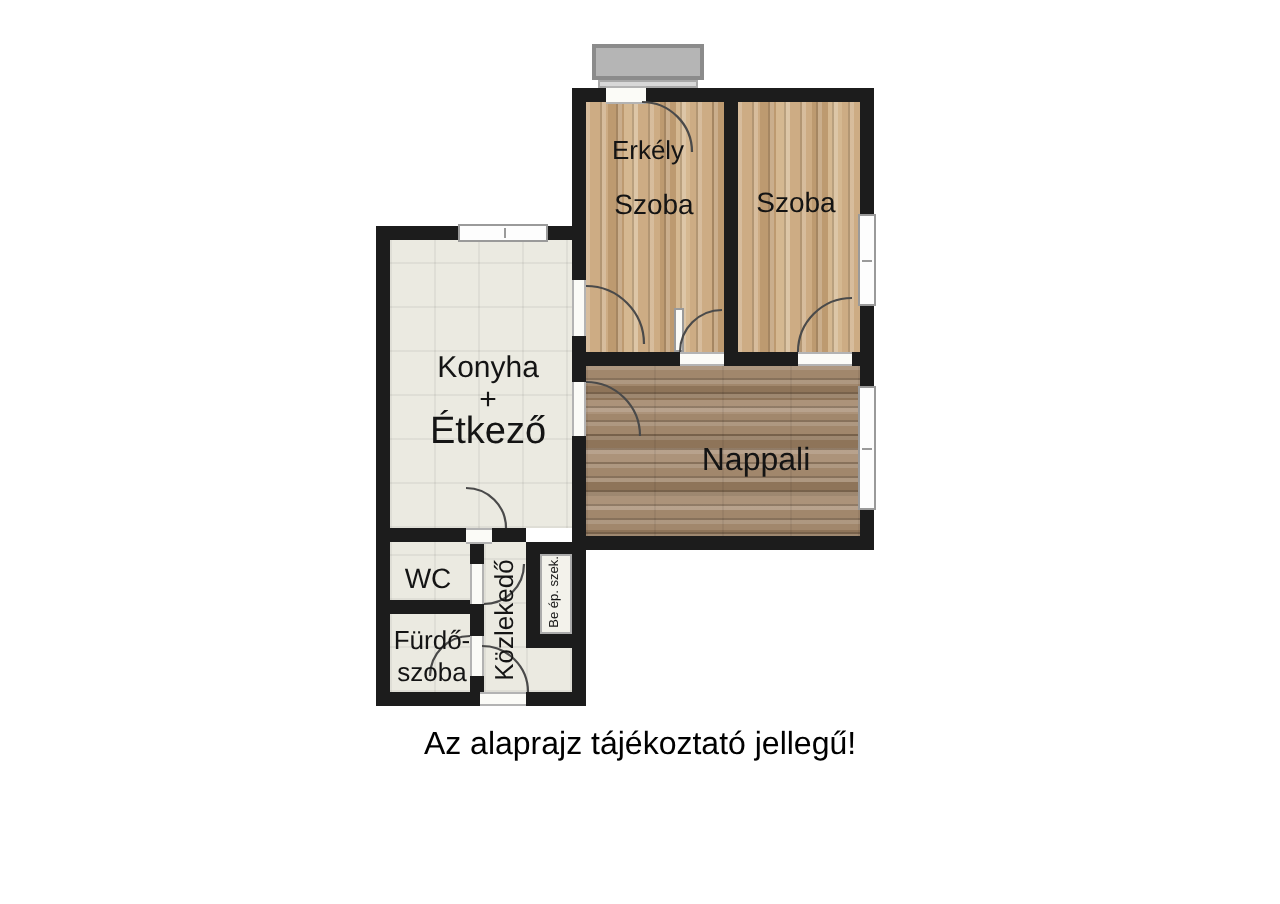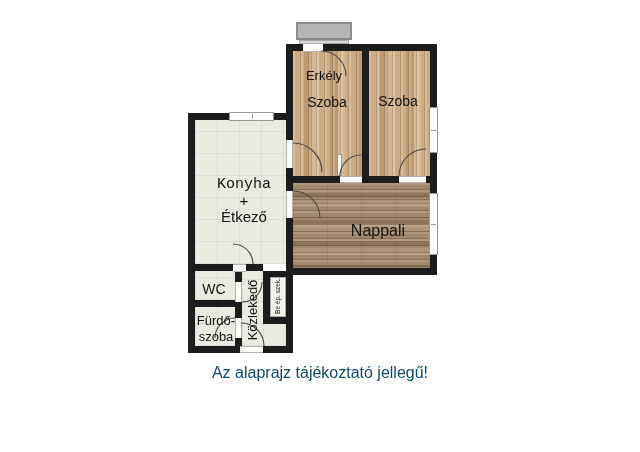--- a/index.html
+++ b/index.html
@@ -33,21 +33,21 @@
   .window{position:absolute;background:#fdfdfd;box-sizing:border-box;border:1px solid #9a9a9a;}
   .wtick-h{position:absolute;left:50%;top:1px;bottom:1px;width:1px;background:#9a9a9a;}
   .wtick-v{position:absolute;top:50%;left:1px;right:1px;height:1px;background:#9a9a9a;}
   .lbl{
     position:absolute;transform:translate(-50%,-50%);white-space:nowrap;
     color:#141414;text-align:center;line-height:1;
   }
   .lbl-rot{transform:translate(-50%,-50%) rotate(-90deg);}
   #caption{
     position:absolute;left:320px;top:373px;transform:translate(-50%,-50%);
-    font-size:16px;color:#0c4a6e;white-space:nowrap;
+    font-size:16px;color:#000000;white-space:nowrap;
   }
   #balcony{
     position:absolute;left:296px;top:22px;width:56px;height:18px;
     background:#b5b5b5;border:2px solid #8b8b8b;box-sizing:border-box;
   }
   #balcony-step{
     position:absolute;left:299px;top:40px;width:50px;height:4px;
     background:#d8d8d8;border:1px solid #a8a8a8;box-sizing:border-box;
   }
   #closet-inner{
@@ -150,23 +150,23 @@
       <path d="M 233 244 A 20 20 0 0 1 253 264"></path>
       <path d="M 242 302 A 20 20 0 0 0 262 282"></path>
       <path d="M 235 318 A 20 20 0 0 0 215 338"></path>
       <path d="M 241 323 A 23 23 0 0 1 264 346"></path>
     </g>
   </svg>
 
   <div class="lbl" style="left:324px;top:31px;font-size:13px;margin-top:44px;">Erkély</div>
   <div class="lbl" style="left:327px;top:102px;font-size:14px;">Szoba</div>
   <div class="lbl" style="left:398px;top:101px;font-size:14px;">Szoba</div>
-  <div class="lbl" style="left:244px;top:184px;font-size:15px;font-family:Liberation Mono, monospace;">Konyha</div>
+  <div class="lbl" style="left:244px;top:184px;font-size:15px;">Konyha</div>
   <div class="lbl" style="left:244px;top:200px;font-size:15px;">+</div>
-  <div class="lbl" style="left:244px;top:216px;font-size:15px;">Étkező</div>
+  <div class="lbl" style="left:244px;top:216px;font-size:19px;">Étkező</div>
   <div class="lbl" style="left:378px;top:231px;font-size:16px;">Nappali</div>
   <div class="lbl" style="left:214px;top:289px;font-size:14px;">WC</div>
   <div class="lbl" style="left:216px;top:320px;font-size:13px;">Fürdő-</div>
   <div class="lbl" style="left:216px;top:336px;font-size:13px;">szoba</div>
   <div class="lbl lbl-rot" style="left:252px;top:310px;font-size:13px;">Közlekedő</div>
   <div class="lbl lbl-rot" style="left:278px;top:296px;font-size:6.5px;">Be ép. szek.</div>
 
   <div id="caption">Az alaprajz tájékoztató jellegű!</div>
 
 </div>

